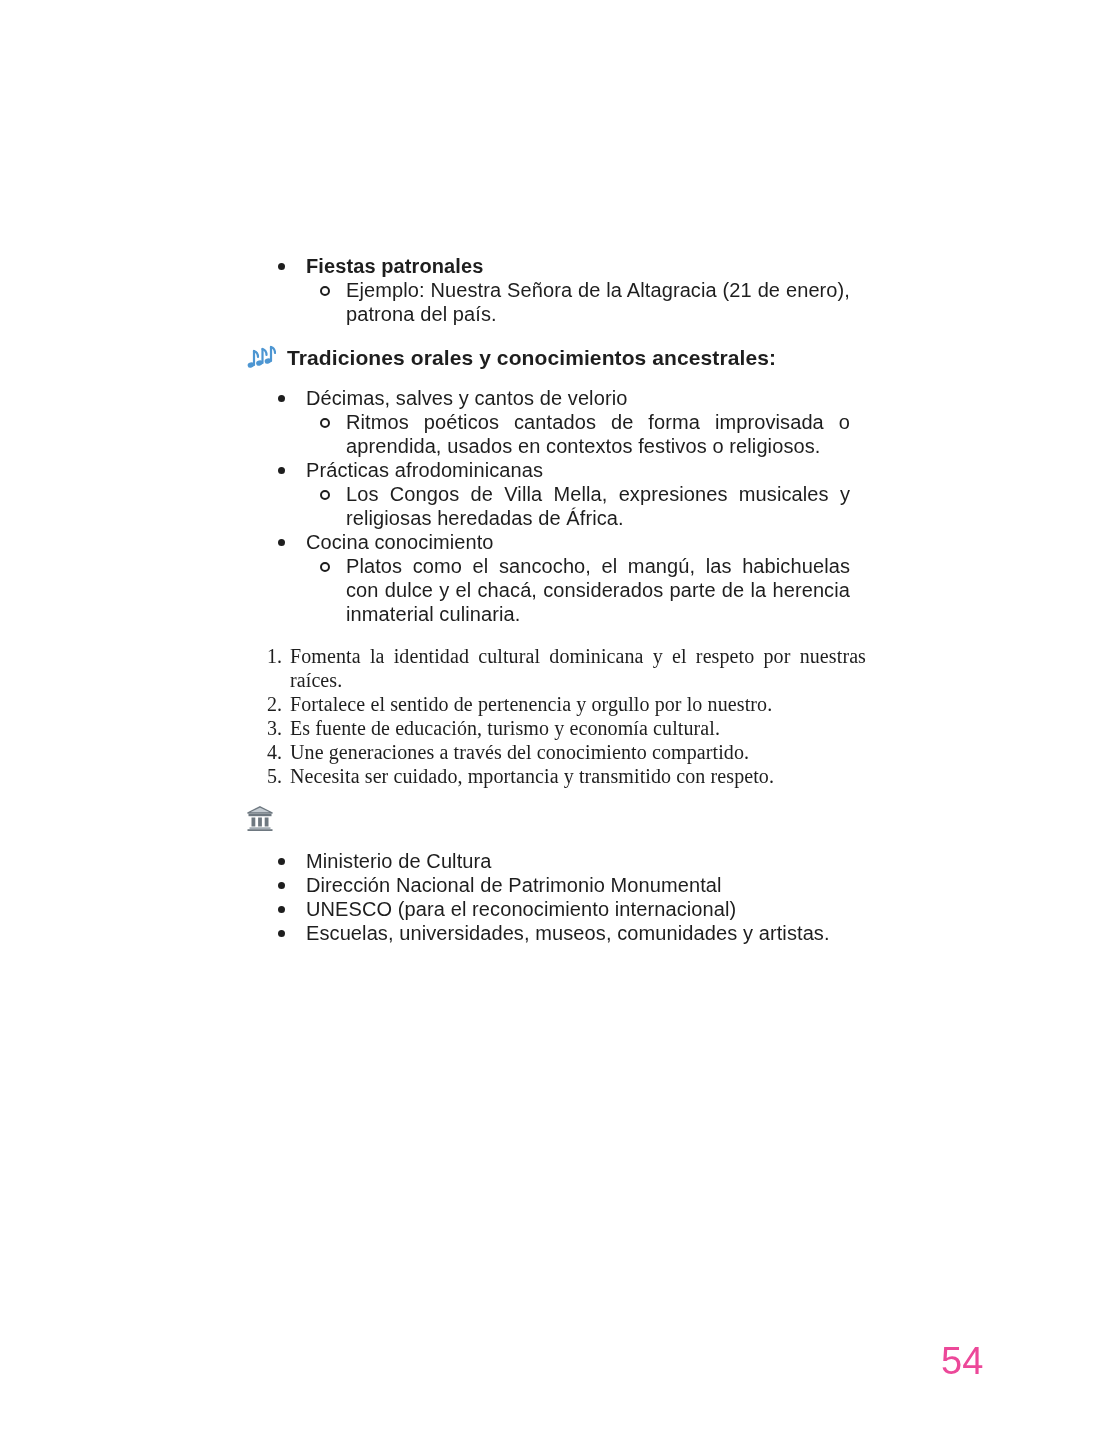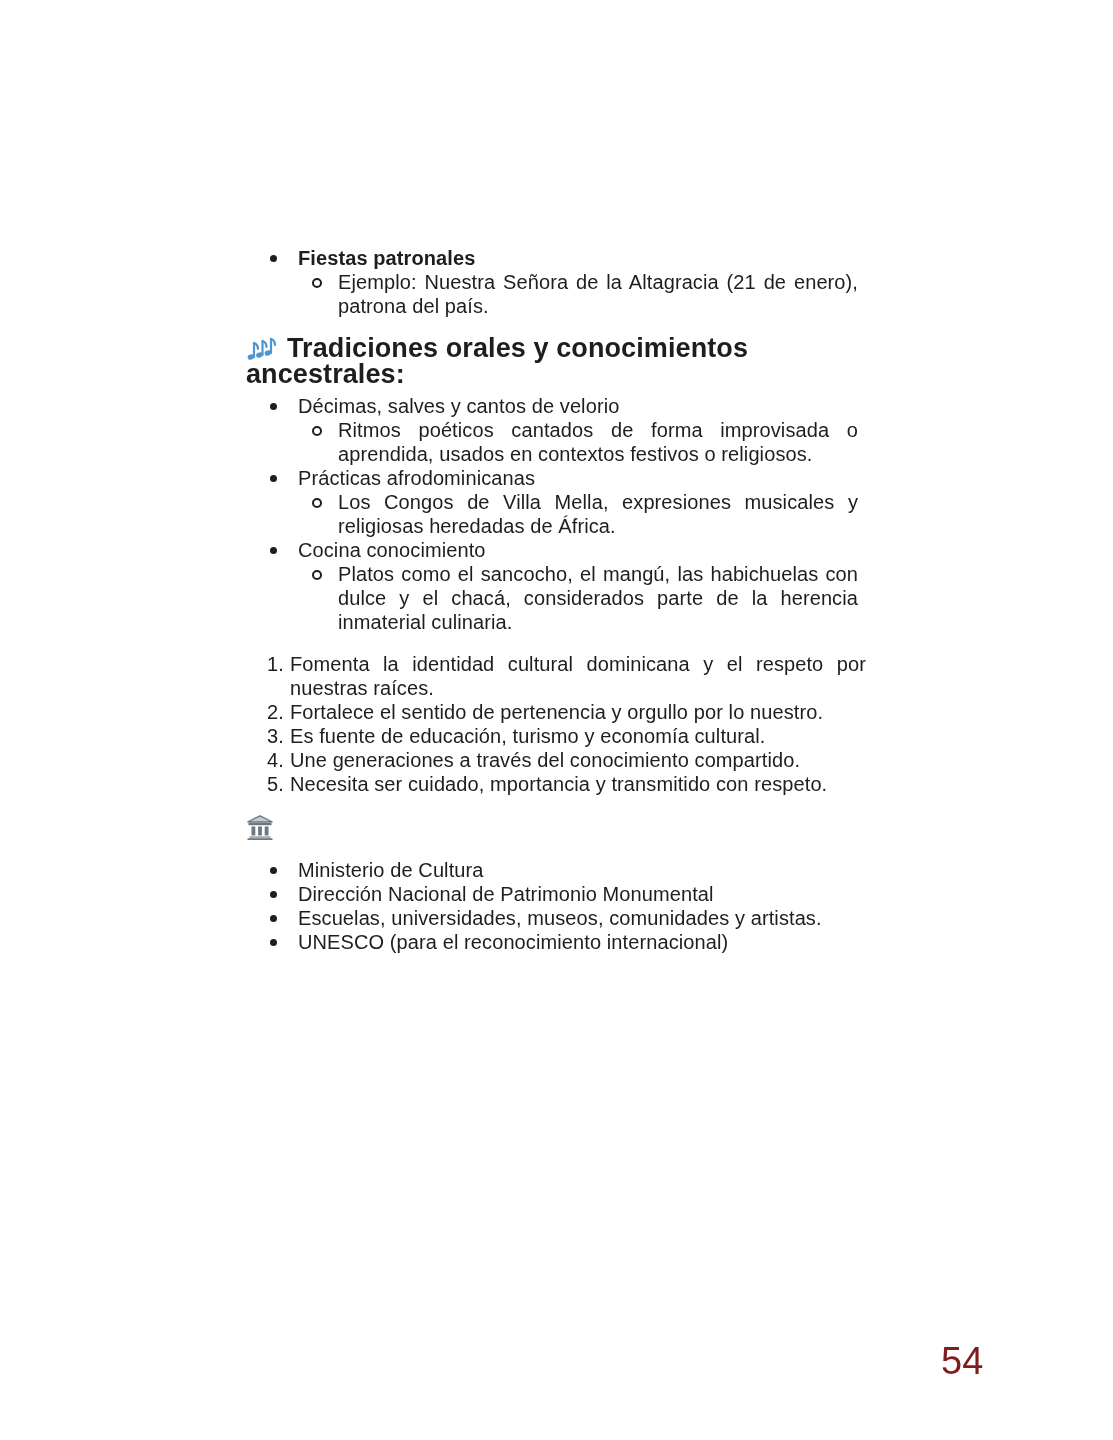--- a/index.html
+++ b/index.html
@@ -6,44 +6,44 @@
   body{
     width:1113px;height:1440px;position:relative;overflow:hidden;
     background:#ffffff;color:#1e1e1e;
     font-family:"Liberation Sans","DejaVu Sans",sans-serif;
   }
   .content{
     position:absolute;left:246px;top:238px;width:620px;
     font-size:20px;line-height:24px;letter-spacing:0.1px;
   }
   
-  .blist{list-style:none;margin:8px;padding:0;}
+  .blist{list-style:none;margin:16px;padding:0;}
   .blist > li{position:relative;padding-left:44px;text-align:justify;}
   .blist > li::before{
     content:"";position:absolute;left:16px;top:9px;width:7px;height:7px;
     border-radius:50%;background:#1e1e1e;
   }
   
   .sublist{list-style:none;margin:0;padding:0;}
   .sublist > li{position:relative;padding-left:40px;text-align:justify;}
   .sublist > li::before{
     content:"";position:absolute;left:14px;top:8px;width:6px;height:6px;
     border-radius:50%;border:2px solid #1e1e1e;background:transparent;
   }
   
   .nlist{list-style:none;margin:18px 0 0 0;padding:0;counter-reset:item;}
-  .nlist > li{position:relative;padding-left:44px;text-align:justify;counter-increment:item;}
+  .nlist > li{position:relative;padding-left:44px;text-align:justify;counter-increment:item;font-family:Liberation Serif, serif;}
   .nlist > li::before{content:counter(item) ".";position:absolute;left:21px;top:0;}
   
-  .heading{margin:18px 0 2px 0;font-weight:700;font-size:27px;}
+  .heading{margin:18px 0 2px 0;font-weight:700;font-size:21px;}
   .heading .icon{display:inline-block;vertical-align:-5px;margin-right:11px;line-height:0;}
   .hd-lead{font-weight:400;}
   .mt{margin-top:18px;}
   .page-num{
-    position:absolute;left:941px;top:1338px;font-size:38px;line-height:46px;color:#7f1d1d;
+    position:absolute;left:941px;top:1338px;font-size:38px;line-height:46px;color:#ec4899;
   }
 </style>
 </head>
 <body>
 
 <div class="content">
 
   <ul class="blist">
     <li>
       <strong>Fiestas patronales</strong>
@@ -106,19 +106,19 @@
       <rect x="5.5" y="11.5" width="3.8" height="9" fill="#6E7880"></rect>
       <rect x="12.1" y="11.5" width="3.8" height="9" fill="#6E7880"></rect>
       <rect x="18.7" y="11.5" width="3.8" height="9" fill="#6E7880"></rect>
       <rect x="3.5" y="21.3" width="21" height="1.6" fill="#9AA4AC"></rect>
       <rect x="1.5" y="23.2" width="25" height="1.8" fill="#6E7880"></rect>
     </svg></span>
   </div>
   <ul class="blist mt">
     <li>Ministerio de Cultura</li>
     <li>Dirección Nacional de Patrimonio Monumental</li>
+    <li>UNESCO (para el reconocimiento internacional)</li>
     <li>Escuelas, universidades, museos, comunidades y artistas.</li>
-    <li>UNESCO (para el reconocimiento internacional)</li>
   </ul>
 
 </div>
 
 <div class="page-num">54</div>
 
 </body></html>

